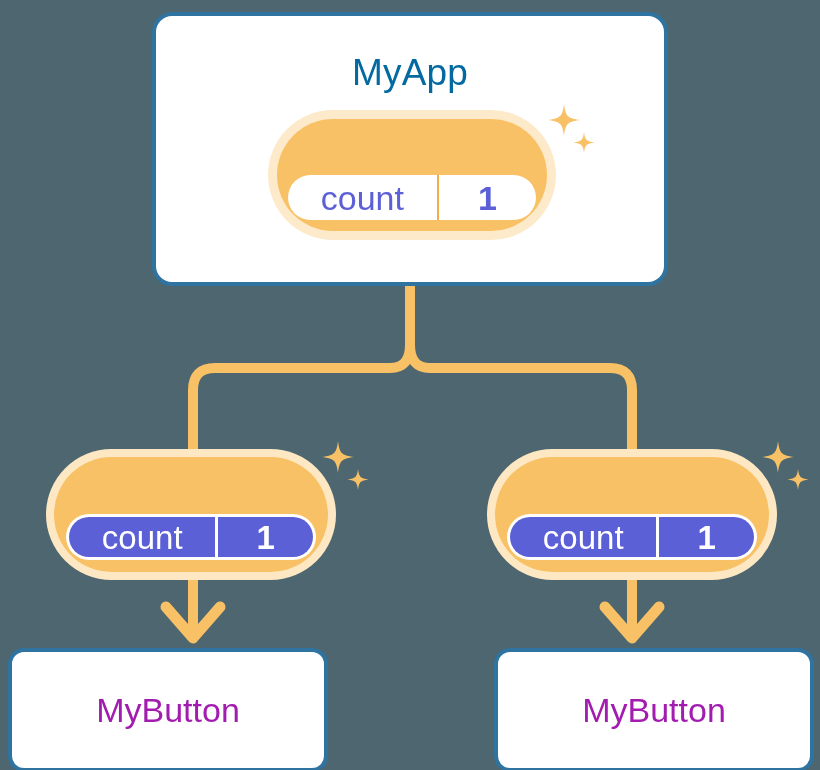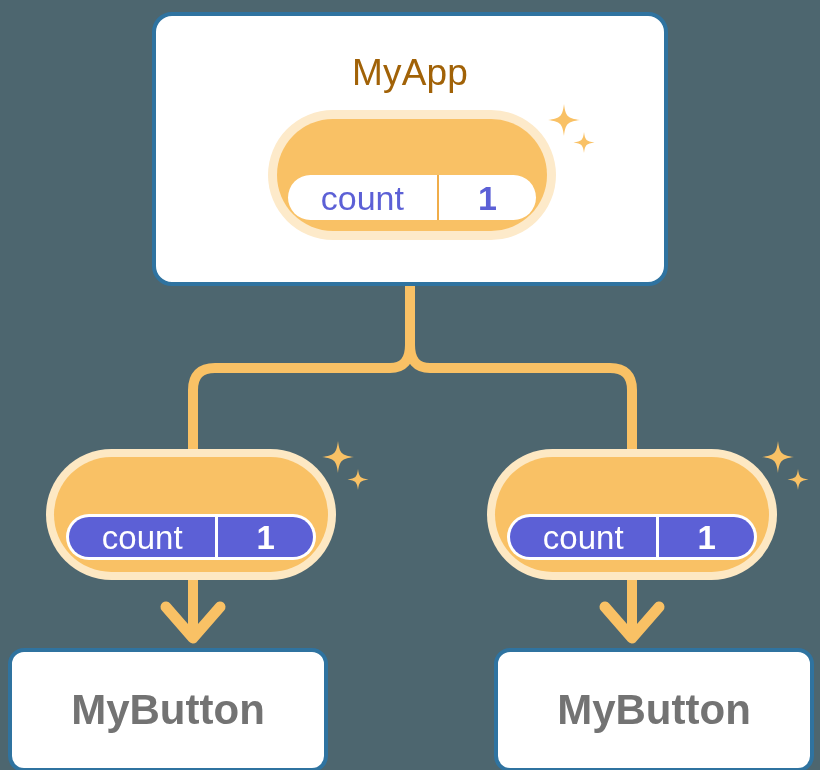--- a/index.html
+++ b/index.html
@@ -43,40 +43,40 @@
     width: 516px;
     height: 274px;
     border-radius: 20px;
   }
   #app-title {
     position: absolute;
     left: 0;
     top: 38px;
     width: 100%;
     text-align: center;
-    color: #a16207;
+    color: #0369a1;
     font-size: 37px;
     font-weight: 400;
     letter-spacing: 0.2px;
     line-height: 1;
   }
 
   .btn-card {
     height: 124px;
     border-radius: 16px;
     display: flex;
     align-items: center;
     justify-content: center;
   }
   #btn-card-left  { left: 8px;   top: 648px; width: 320px; }
   #btn-card-right { left: 494px; top: 648px; width: 320px; }
   .btn-label {
-    color: #737373;
-    font-size: 42px;
-    font-weight: 700;
+    color: #a21caf;
+    font-size: 34px;
+    font-weight: 400;
     line-height: 1;
     white-space: nowrap;
   }
 
   
   .pill-wrap {
     position: absolute;
     display: flex;
     align-items: center;
     box-sizing: border-box;

